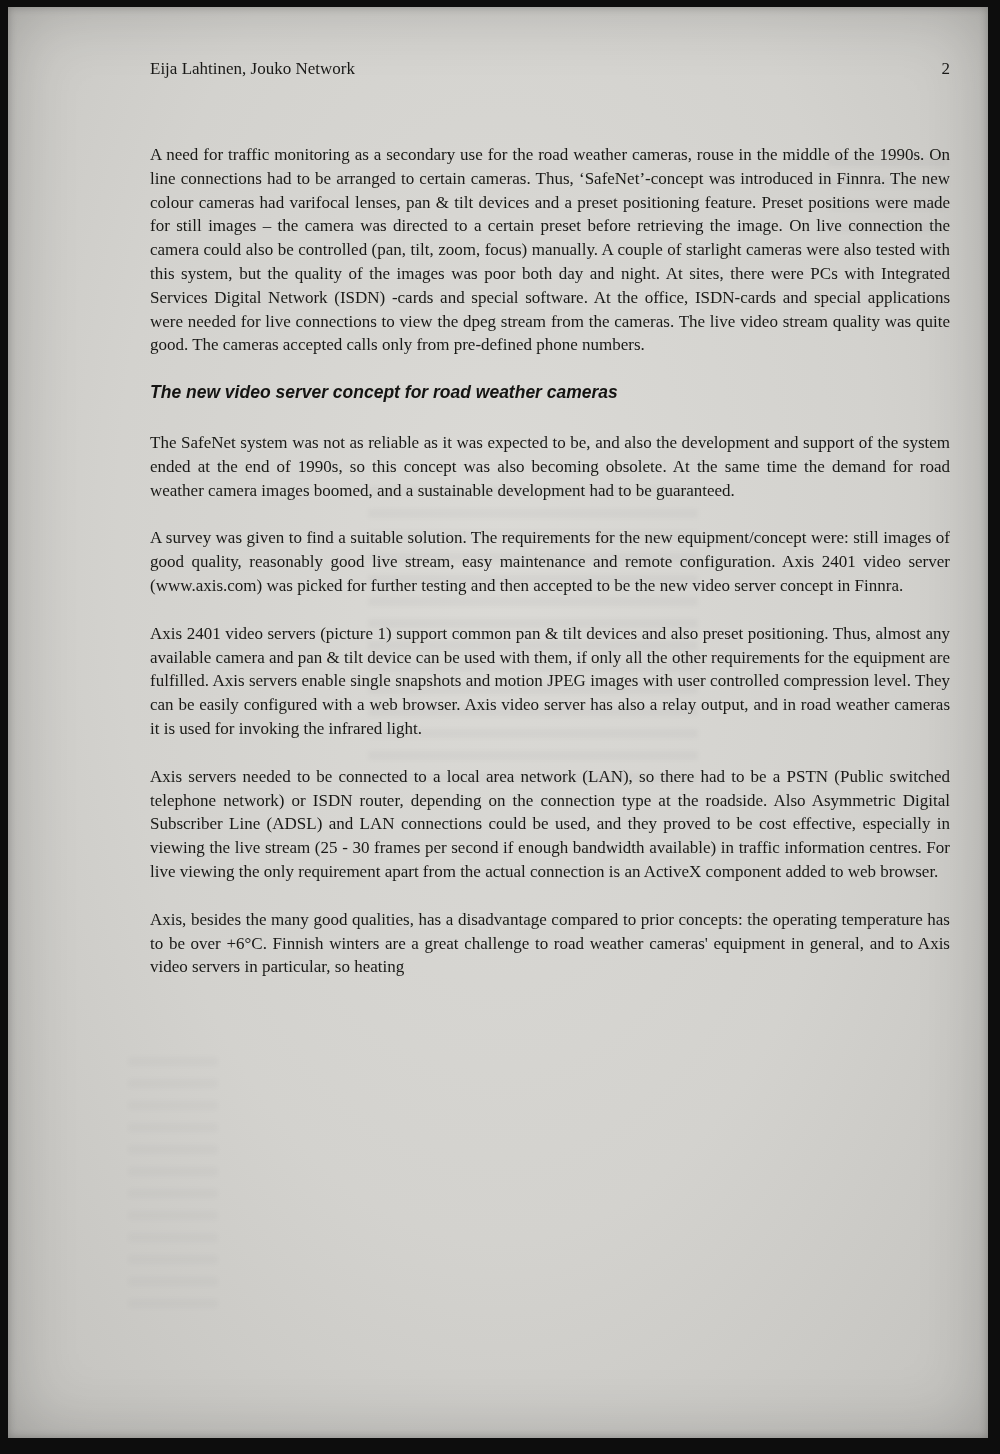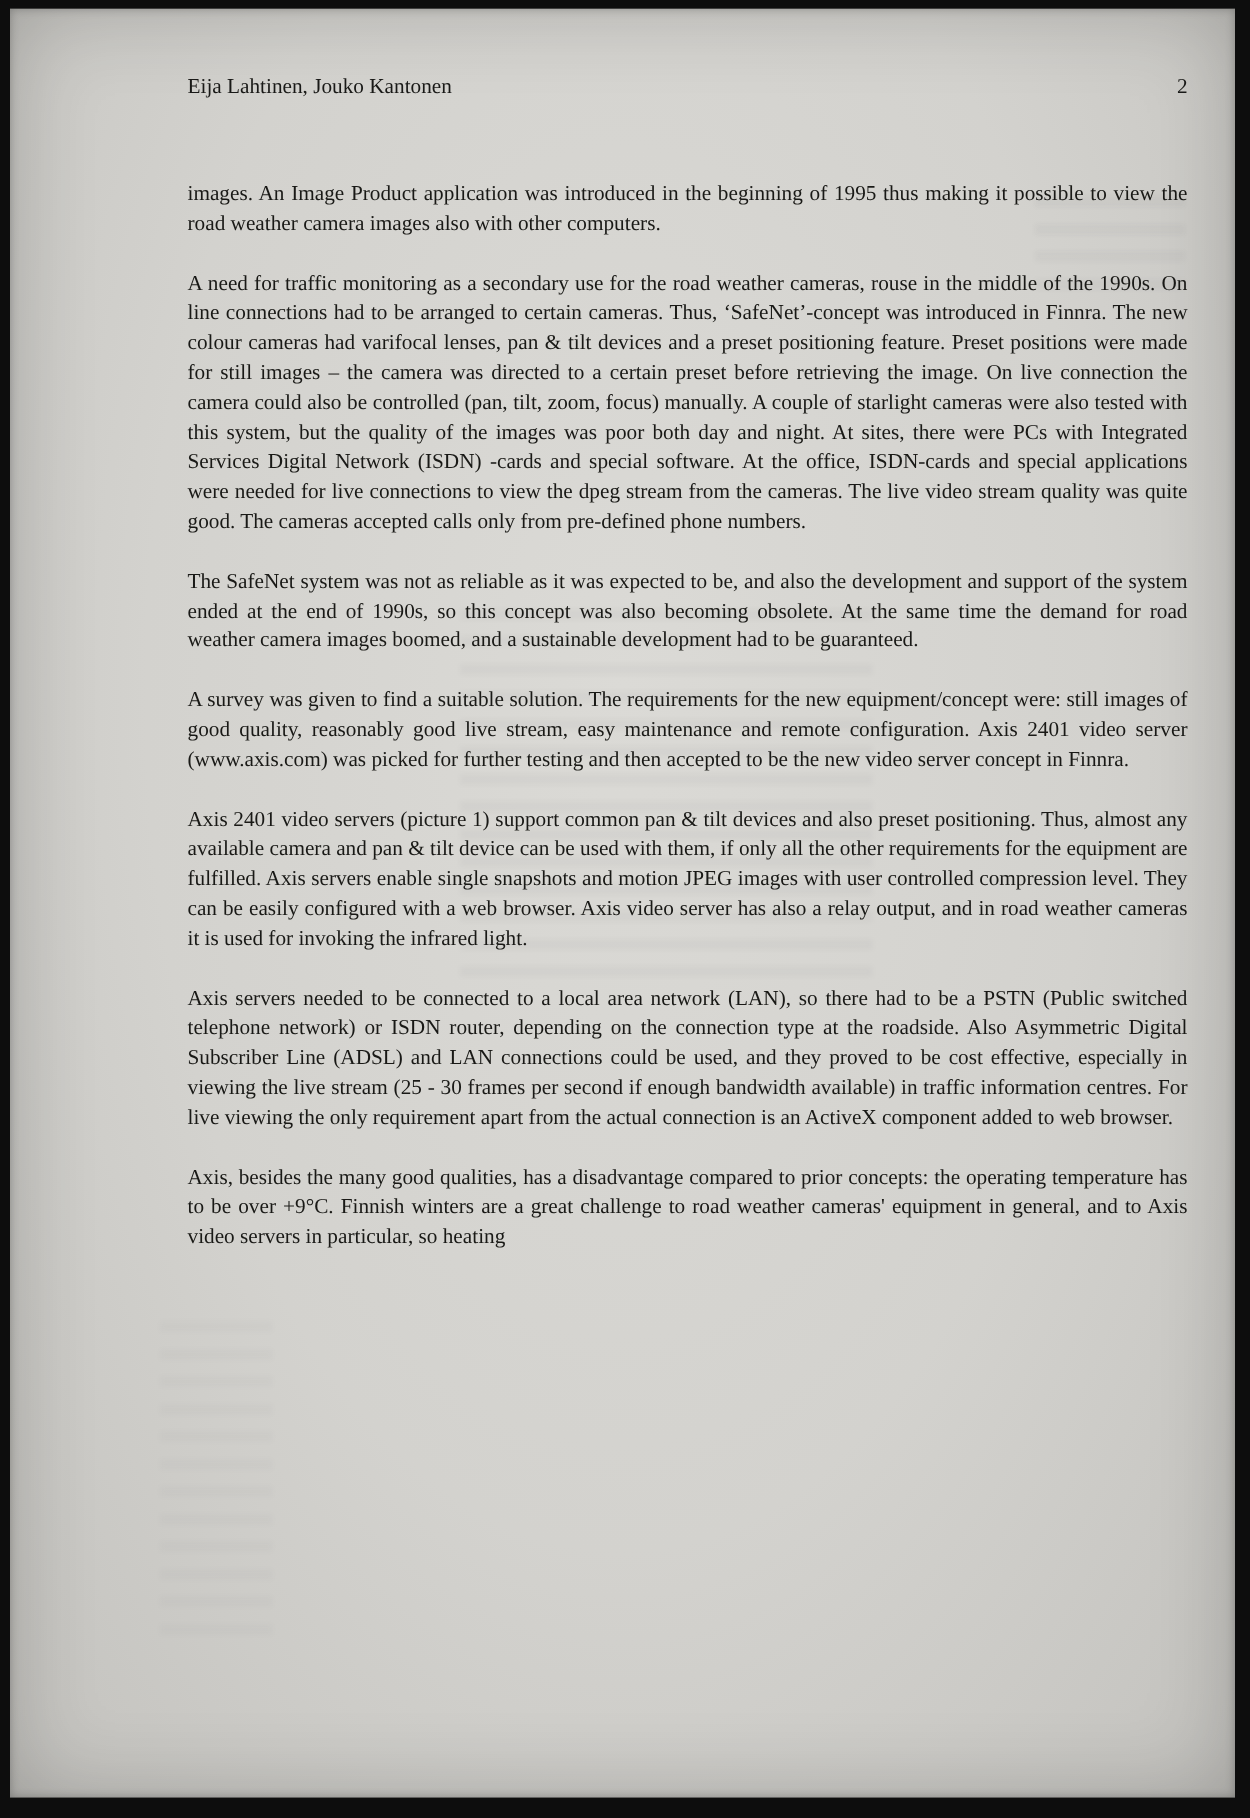--- a/index.html
+++ b/index.html
@@ -85,28 +85,28 @@
 <body>
 
 <div class="scan">
   <div class="page">
 
     <div class="ghost ghost-1"></div>
     <div class="ghost ghost-2"></div>
     <div class="ghost ghost-3"></div>
 
     <div class="header">
-      <span>Eija Lahtinen, Jouko Kantonen</span>
+      <span>Eija Lahtinen, Jouko Network</span>
       <span>2</span>
     </div>
 
     <div class="content">
-      <p>images. An Image Product application was introduced in the beginning of 1995 thus making it possible to view the road weather camera images also with other computers.</p>
       <p>A need for traffic monitoring as a secondary use for the road weather cameras, rouse in the middle of the 1990s. On line connections had to be arranged to certain cameras. Thus, ‘SafeNet’-concept was introduced in Finnra. The new colour cameras had varifocal lenses, pan &amp; tilt devices and a preset positioning feature. Preset positions were made for still images – the camera was directed to a certain preset before retrieving the image. On live connection the camera could also be controlled (pan, tilt, zoom, focus) manually. A couple of starlight cameras were also tested with this system, but the quality of the images was poor both day and night. At sites, there were PCs with Integrated Services Digital Network (ISDN) -cards and special software. At the office, ISDN-cards and special applications were needed for live connections to view the dpeg stream from the cameras. The live video stream quality was quite good. The cameras accepted calls only from pre-defined phone numbers.</p>
+      <h2>The new video server concept for road weather cameras</h2>
       <p>The SafeNet system was not as reliable as it was expected to be, and also the development and support of the system ended at the end of 1990s, so this concept was also becoming obsolete. At the same time the demand for road weather camera images boomed, and a sustainable development had to be guaranteed.</p>
       <p>A survey was given to find a suitable solution. The requirements for the new equipment/concept were: still images of good quality, reasonably good live stream, easy maintenance and remote configuration. Axis 2401 video server (www.axis.com) was picked for further testing and then accepted to be the new video server concept in Finnra.</p>
       <p>Axis 2401 video servers (picture 1) support common pan &amp; tilt devices and also preset positioning. Thus, almost any available camera and pan &amp; tilt device can be used with them, if only all the other requirements for the equipment are fulfilled. Axis servers enable single snapshots and motion JPEG images with user controlled compression level. They can be easily configured with a web browser. Axis video server has also a relay output, and in road weather cameras it is used for invoking the infrared light.</p>
       <p>Axis servers needed to be connected to a local area network (LAN), so there had to be a PSTN (Public switched telephone network) or ISDN router, depending on the connection type at the roadside. Also Asymmetric Digital Subscriber Line (ADSL) and LAN connections could be used, and they proved to be cost effective, especially in viewing the live stream (25 - 30 frames per second if enough bandwidth available) in traffic information centres. For live viewing the only requirement apart from the actual connection is an ActiveX component added to web browser.</p>
-      <p>Axis, besides the many good qualities, has a disadvantage compared to prior concepts: the operating temperature has to be over +9°C. Finnish winters are a great challenge to road weather cameras' equipment in general, and to Axis video servers in particular, so heating</p>
+      <p>Axis, besides the many good qualities, has a disadvantage compared to prior concepts: the operating temperature has to be over +6°C. Finnish winters are a great challenge to road weather cameras' equipment in general, and to Axis video servers in particular, so heating</p>
     </div>
 
   </div>
 </div>
 
 </body></html>

